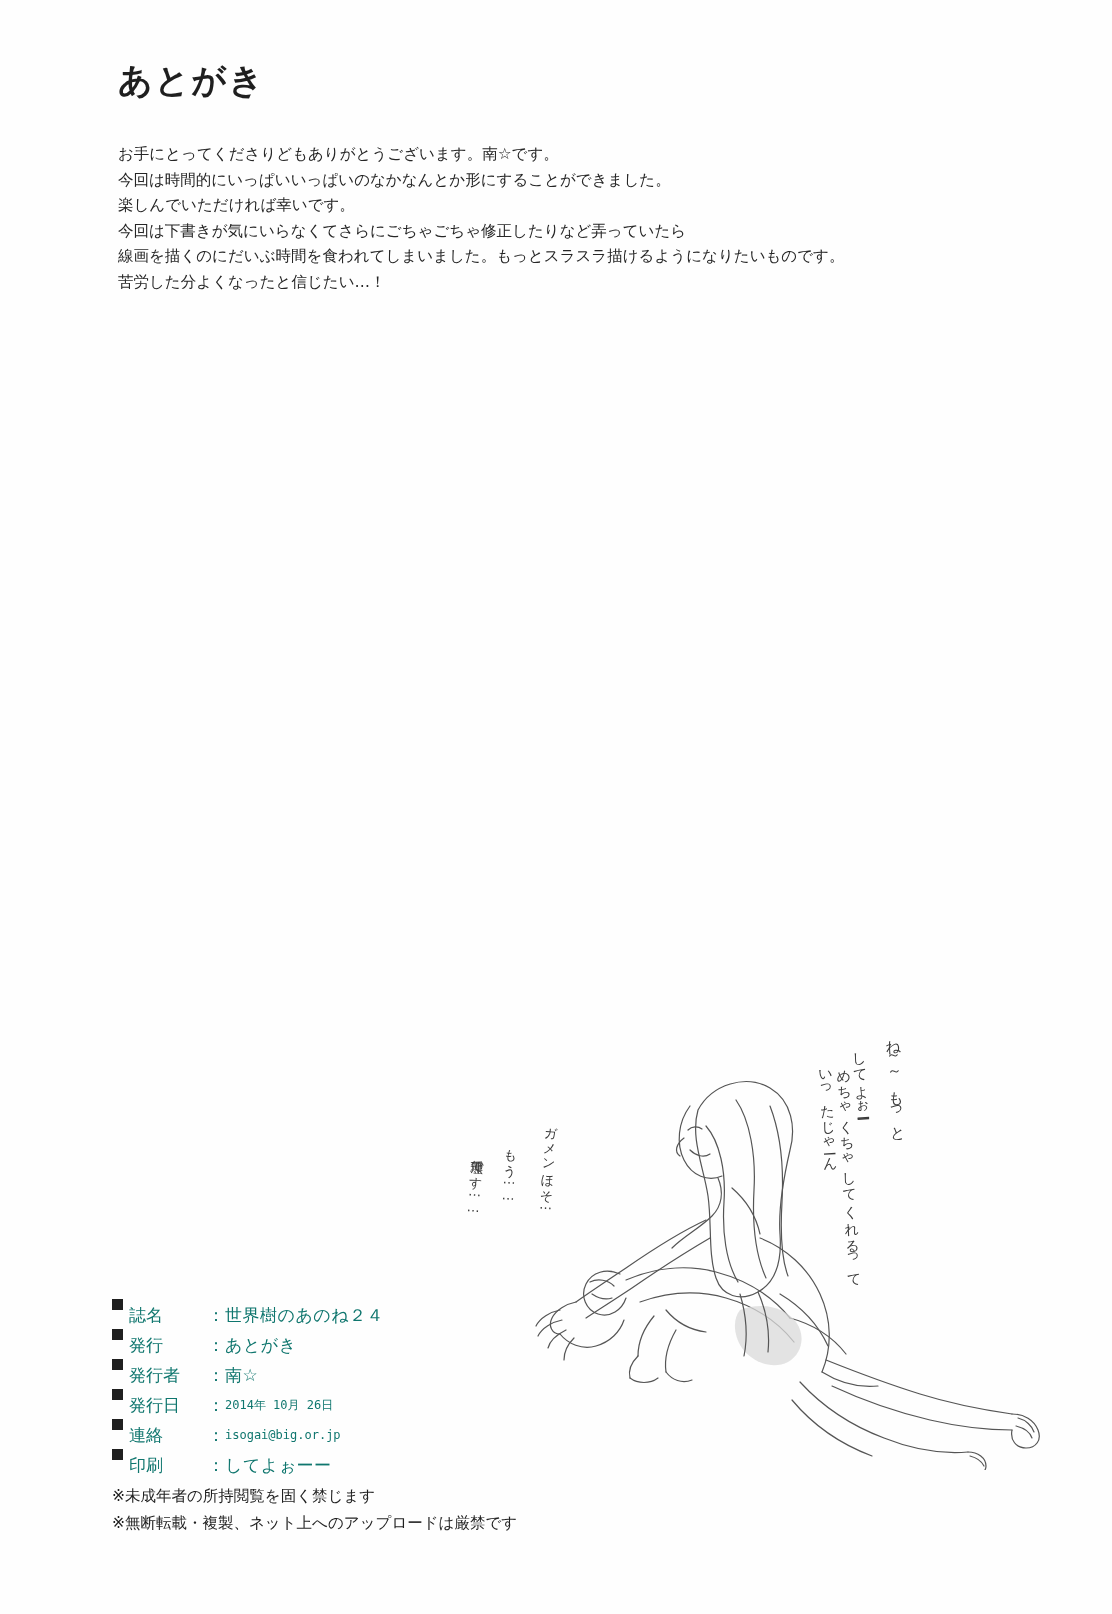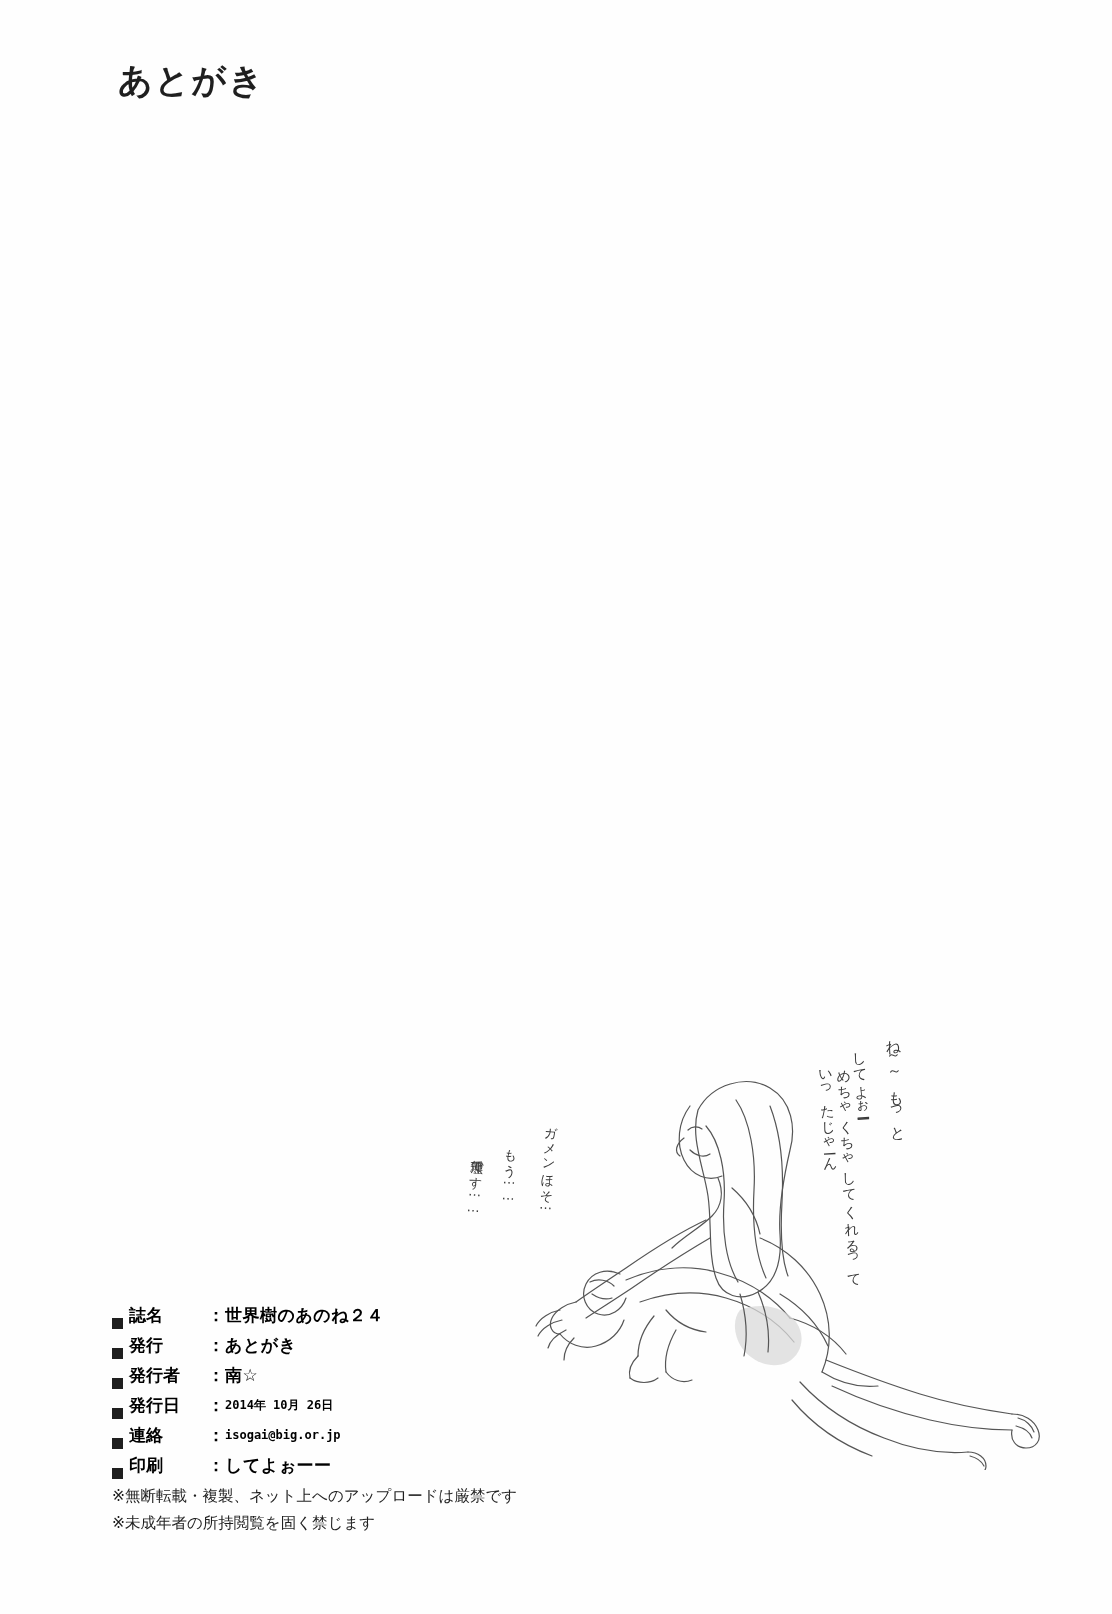--- a/index.html
+++ b/index.html
@@ -79,26 +79,25 @@
 
   
   .colophon {
     position: absolute;
     left: 112px;
     top: 1300px;
     width: 480px;
   }
   .colophon-row {
     display: flex;
-    align-items: flex-end;
+    align-items: flex-start;
     font-family: "DejaVu Sans", sans-serif;
     font-size: 17px;
     line-height: 30px;
-    color: #000000;
-    font-weight: bold;
+    color: #0f766e;
   }
   .sq {
     display: inline-block;
     width: 11px;
     height: 11px;
     background: #1f1f1f;
     margin-right: 6px;
     flex: 0 0 auto;
     position: relative;
     top: -1px;
@@ -134,20 +133,26 @@
   .notice-line { white-space: pre; }
 </style>
 </head>
 <body>
 
 <div class="page">
 
   <div class="afterword-title">あとがき</div>
 
   <div class="body-text">
+    <p class="para">お手にとってくださりどもありがとうございます。南☆です。
+今回は時間的にいっぱいいっぱいのなかなんとか形にすることができました。
+楽しんでいただければ幸いです。
+今回は下書きが気にいらなくてさらにごちゃごちゃ修正したりなど弄っていたら
+線画を描くのにだいぶ時間を食われてしまいました。もっとスラスラ描けるようになりたいものです。
+苦労した分よくなったと信じたい…！</p>
   </div>
 
   <div class="illustration">
     <svg width="640" height="460" viewBox="0 0 640 460" fill="none" stroke="#555" stroke-width="1.2" stroke-linecap="round" stroke-linejoin="round">
 
       <path d="M258 100 C272 74 306 64 330 78 C352 91 356 118 350 140 C344 166 338 196 340 224 C342 252 336 272 318 282 C300 292 282 286 276 268 C268 244 272 214 268 186 C264 158 250 128 258 100 Z"></path>
       <path d="M266 116 C280 132 286 162 284 192 C282 222 286 252 298 272"></path>
       <path d="M296 90 C310 110 316 146 314 180 C312 216 316 246 326 268"></path>
       <path d="M330 96 C340 122 344 156 342 192 C340 226 342 250 348 266"></path>
 
@@ -248,17 +253,17 @@
     </div>
     <div class="colophon-row">
       <span class="sq"></span>
       <span class="col-label">印刷</span>
       <span class="col-sep">：</span>
       <span class="col-value">してよぉーー</span>
     </div>
   </div>
 
   <div class="notices">
+    <div class="notice-line">※未成年者の所持閲覧を固く禁じます</div>
     <div class="notice-line">※無断転載・複製、ネット上へのアップロードは厳禁です</div>
-    <div class="notice-line">※未成年者の所持閲覧を固く禁じます</div>
   </div>
 
 </div>
 
 </body></html>

